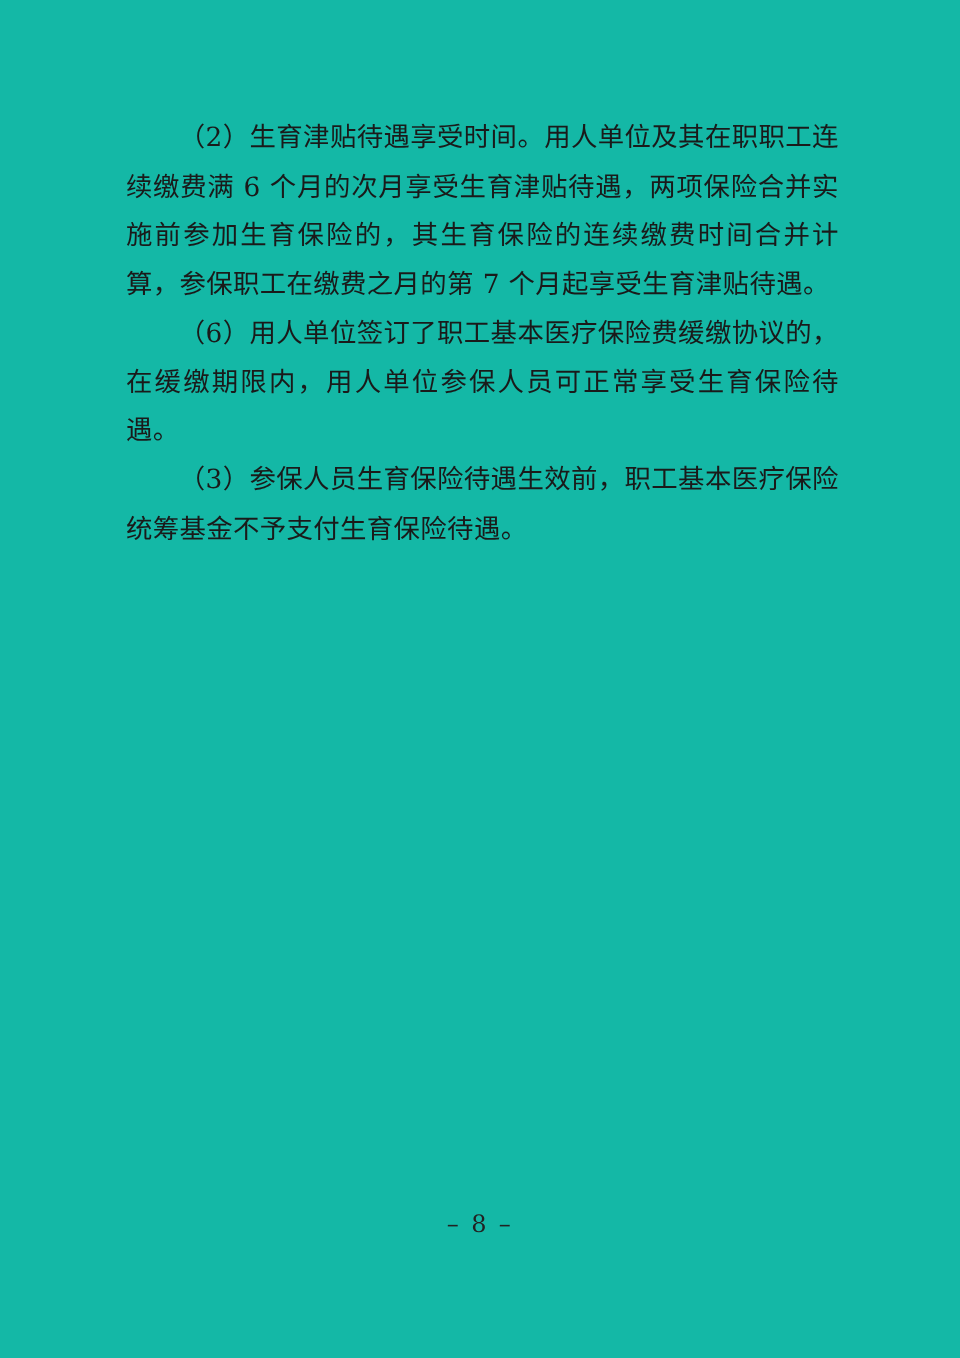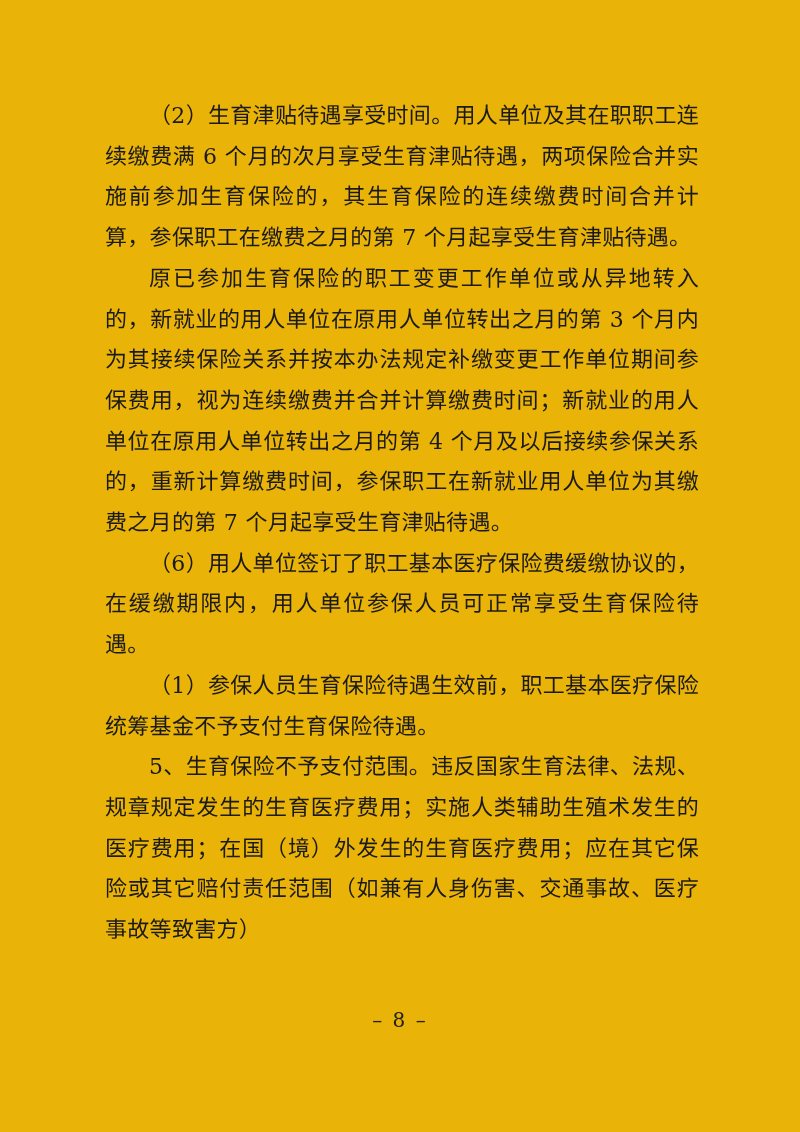--- a/index.html
+++ b/index.html
@@ -4,21 +4,21 @@
 <style>
   html, body {
     margin: 0;
     padding: 0;
     background: #ffffff;
   }
   .page {
     position: relative;
     width: 800px;
     height: 1132px;
-    background: #eab308;
+    background: #14b8a6;
     overflow: hidden;
     font-family: "DejaVu Serif", "Liberation Serif", serif;
     color: #1a1a1a;
   }
   .content {
     position: absolute;
     top: 96px;
     left: 105px;
     width: 594px;
   }
@@ -44,21 +44,19 @@
     letter-spacing: 2px;
     color: #222222;
   }
 </style>
 </head>
 <body>
 
 <div class="page">
   <main class="content">
     <p class="para">（2）生育津贴待遇享受时间。用人单位及其在职职工连续缴费满 6 个月的次月享受生育津贴待遇，两项保险合并实施前参加生育保险的，其生育保险的连续缴费时间合并计算，参保职工在缴费之月的第 7 个月起享受生育津贴待遇。</p>
-    <p class="para">原已参加生育保险的职工变更工作单位或从异地转入的，新就业的用人单位在原用人单位转出之月的第 3 个月内为其接续保险关系并按本办法规定补缴变更工作单位期间参保费用，视为连续缴费并合并计算缴费时间；新就业的用人单位在原用人单位转出之月的第 4 个月及以后接续参保关系的，重新计算缴费时间，参保职工在新就业用人单位为其缴费之月的第 7 个月起享受生育津贴待遇。</p>
     <p class="para">（6）用人单位签订了职工基本医疗保险费缓缴协议的，在缓缴期限内，用人单位参保人员可正常享受生育保险待遇。</p>
-    <p class="para">（1）参保人员生育保险待遇生效前，职工基本医疗保险统筹基金不予支付生育保险待遇。</p>
-    <p class="para">5、生育保险不予支付范围。违反国家生育法律、法规、规章规定发生的生育医疗费用；实施人类辅助生殖术发生的医疗费用；在国（境）外发生的生育医疗费用；应在其它保险或其它赔付责任范围（如兼有人身伤害、交通事故、医疗事故等致害方）</p>
+    <p class="para">（3）参保人员生育保险待遇生效前，职工基本医疗保险统筹基金不予支付生育保险待遇。</p>
   </main>
   <footer class="footer">
     <span class="pageno">– 8 –</span>
   </footer>
 </div>
 
 </body></html>

